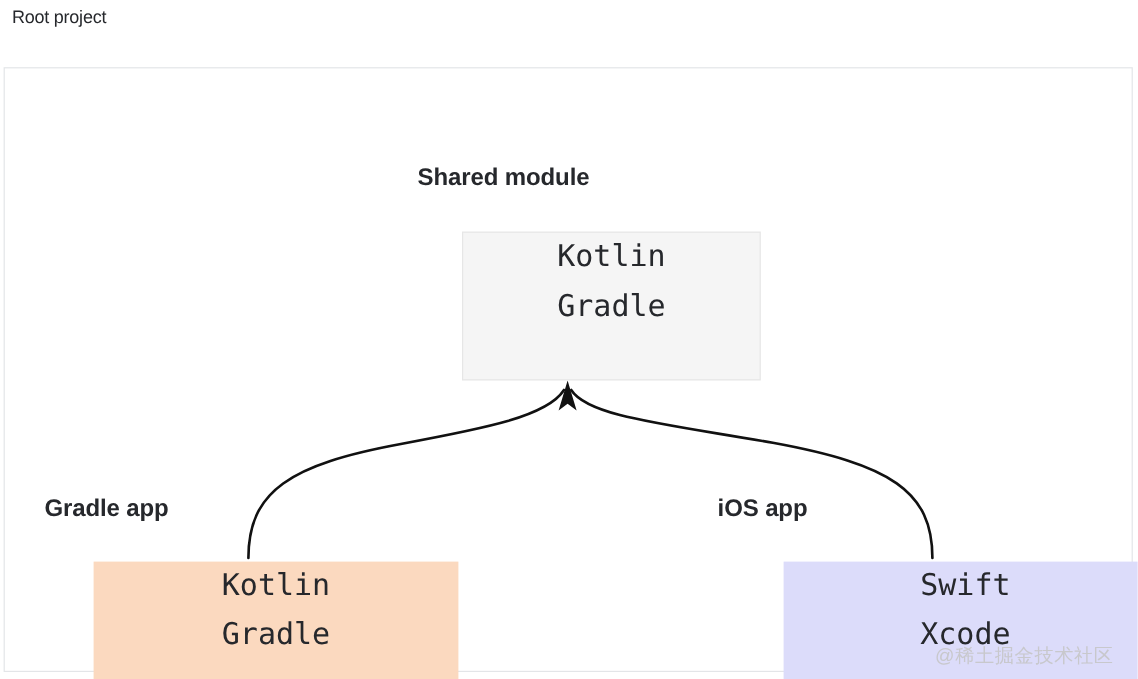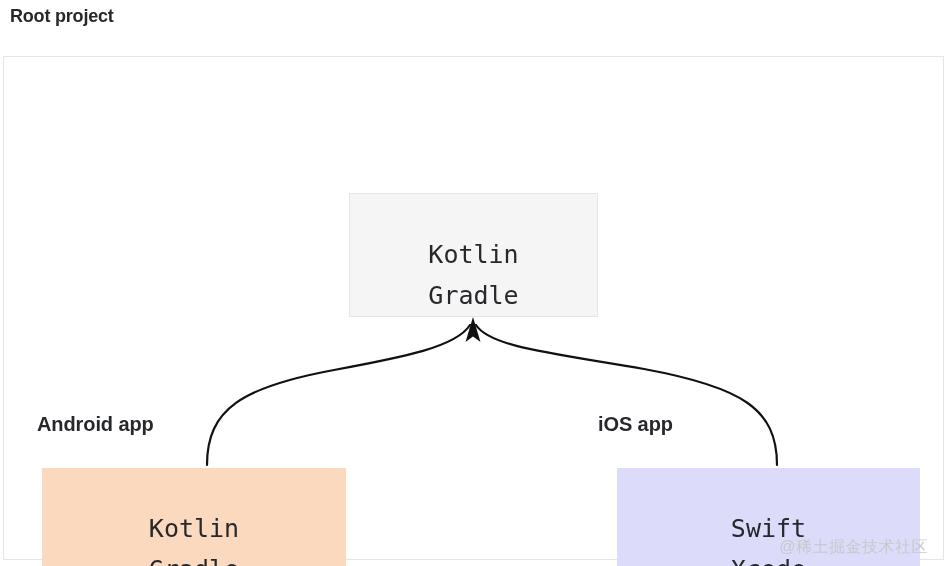--- a/index.html
+++ b/index.html
@@ -12,22 +12,22 @@
     height: 566px;
     position: relative;
     font-family: "Liberation Sans", sans-serif;
     overflow: hidden;
   }
 
   #page-title {
     position: absolute;
     left: 10px;
     top: 6px;
-    font-size: 18px;
-    font-weight: bold;
+    font-size: 15px;
+    font-weight: normal;
     color: #26282c;
     letter-spacing: -0.2px;
     white-space: nowrap;
   }
 
   #diagram-frame {
     position: absolute;
     left: 3px;
     top: 56px;
     width: 941px;
@@ -45,21 +45,22 @@
     letter-spacing: -0.1px;
     white-space: nowrap;
   }
 
   .node-box {
     position: absolute;
     box-sizing: border-box;
     display: flex;
     flex-direction: column;
     align-items: center;
-    justify-content: flex-end;
+    justify-content: flex-start;
+    margin-left: 36px;
   }
 
   .node-text {
     font-family: "DejaVu Sans Mono", "Liberation Mono", monospace;
     font-size: 25px;
     line-height: 1.62;
     color: #26282c;
     white-space: pre;
     text-align: center;
   }
@@ -126,26 +127,27 @@
 
   <svg id="connectors" viewBox="0 0 948 566" xmlns="http://www.w3.org/2000/svg">
 
     <path d="M 203 408 C 203 352 238 330 330 313 C 400 300 452 290 466 268" fill="none" stroke="#111111" stroke-width="2.2" stroke-linecap="round"></path>
 
     <path d="M 773 408 C 773 352 738 330 640 312 C 548 296 486 290 472 268" fill="none" stroke="#111111" stroke-width="2.2" stroke-linecap="round"></path>
 
     <path d="M 469 260 L 461.5 285 L 469 279.5 L 476.5 285 Z" fill="#111111"></path>
   </svg>
 
+  <div class="node-label" id="label-shared-module">Shared module</div>
   <div class="node-box" id="box-shared-module">
     <div class="node-text">Kotlin
 Gradle</div>
   </div>
 
-  <div class="node-label" id="label-android-app">Android app</div>
+  <div class="node-label" id="label-android-app">Gradle app</div>
   <div class="node-box" id="box-android-app">
     <div class="node-text">Kotlin
 Gradle</div>
   </div>
 
   <div class="node-label" id="label-ios-app">iOS app</div>
   <div class="node-box" id="box-ios-app">
     <div class="node-text">Swift
 Xcode</div>
   </div>

